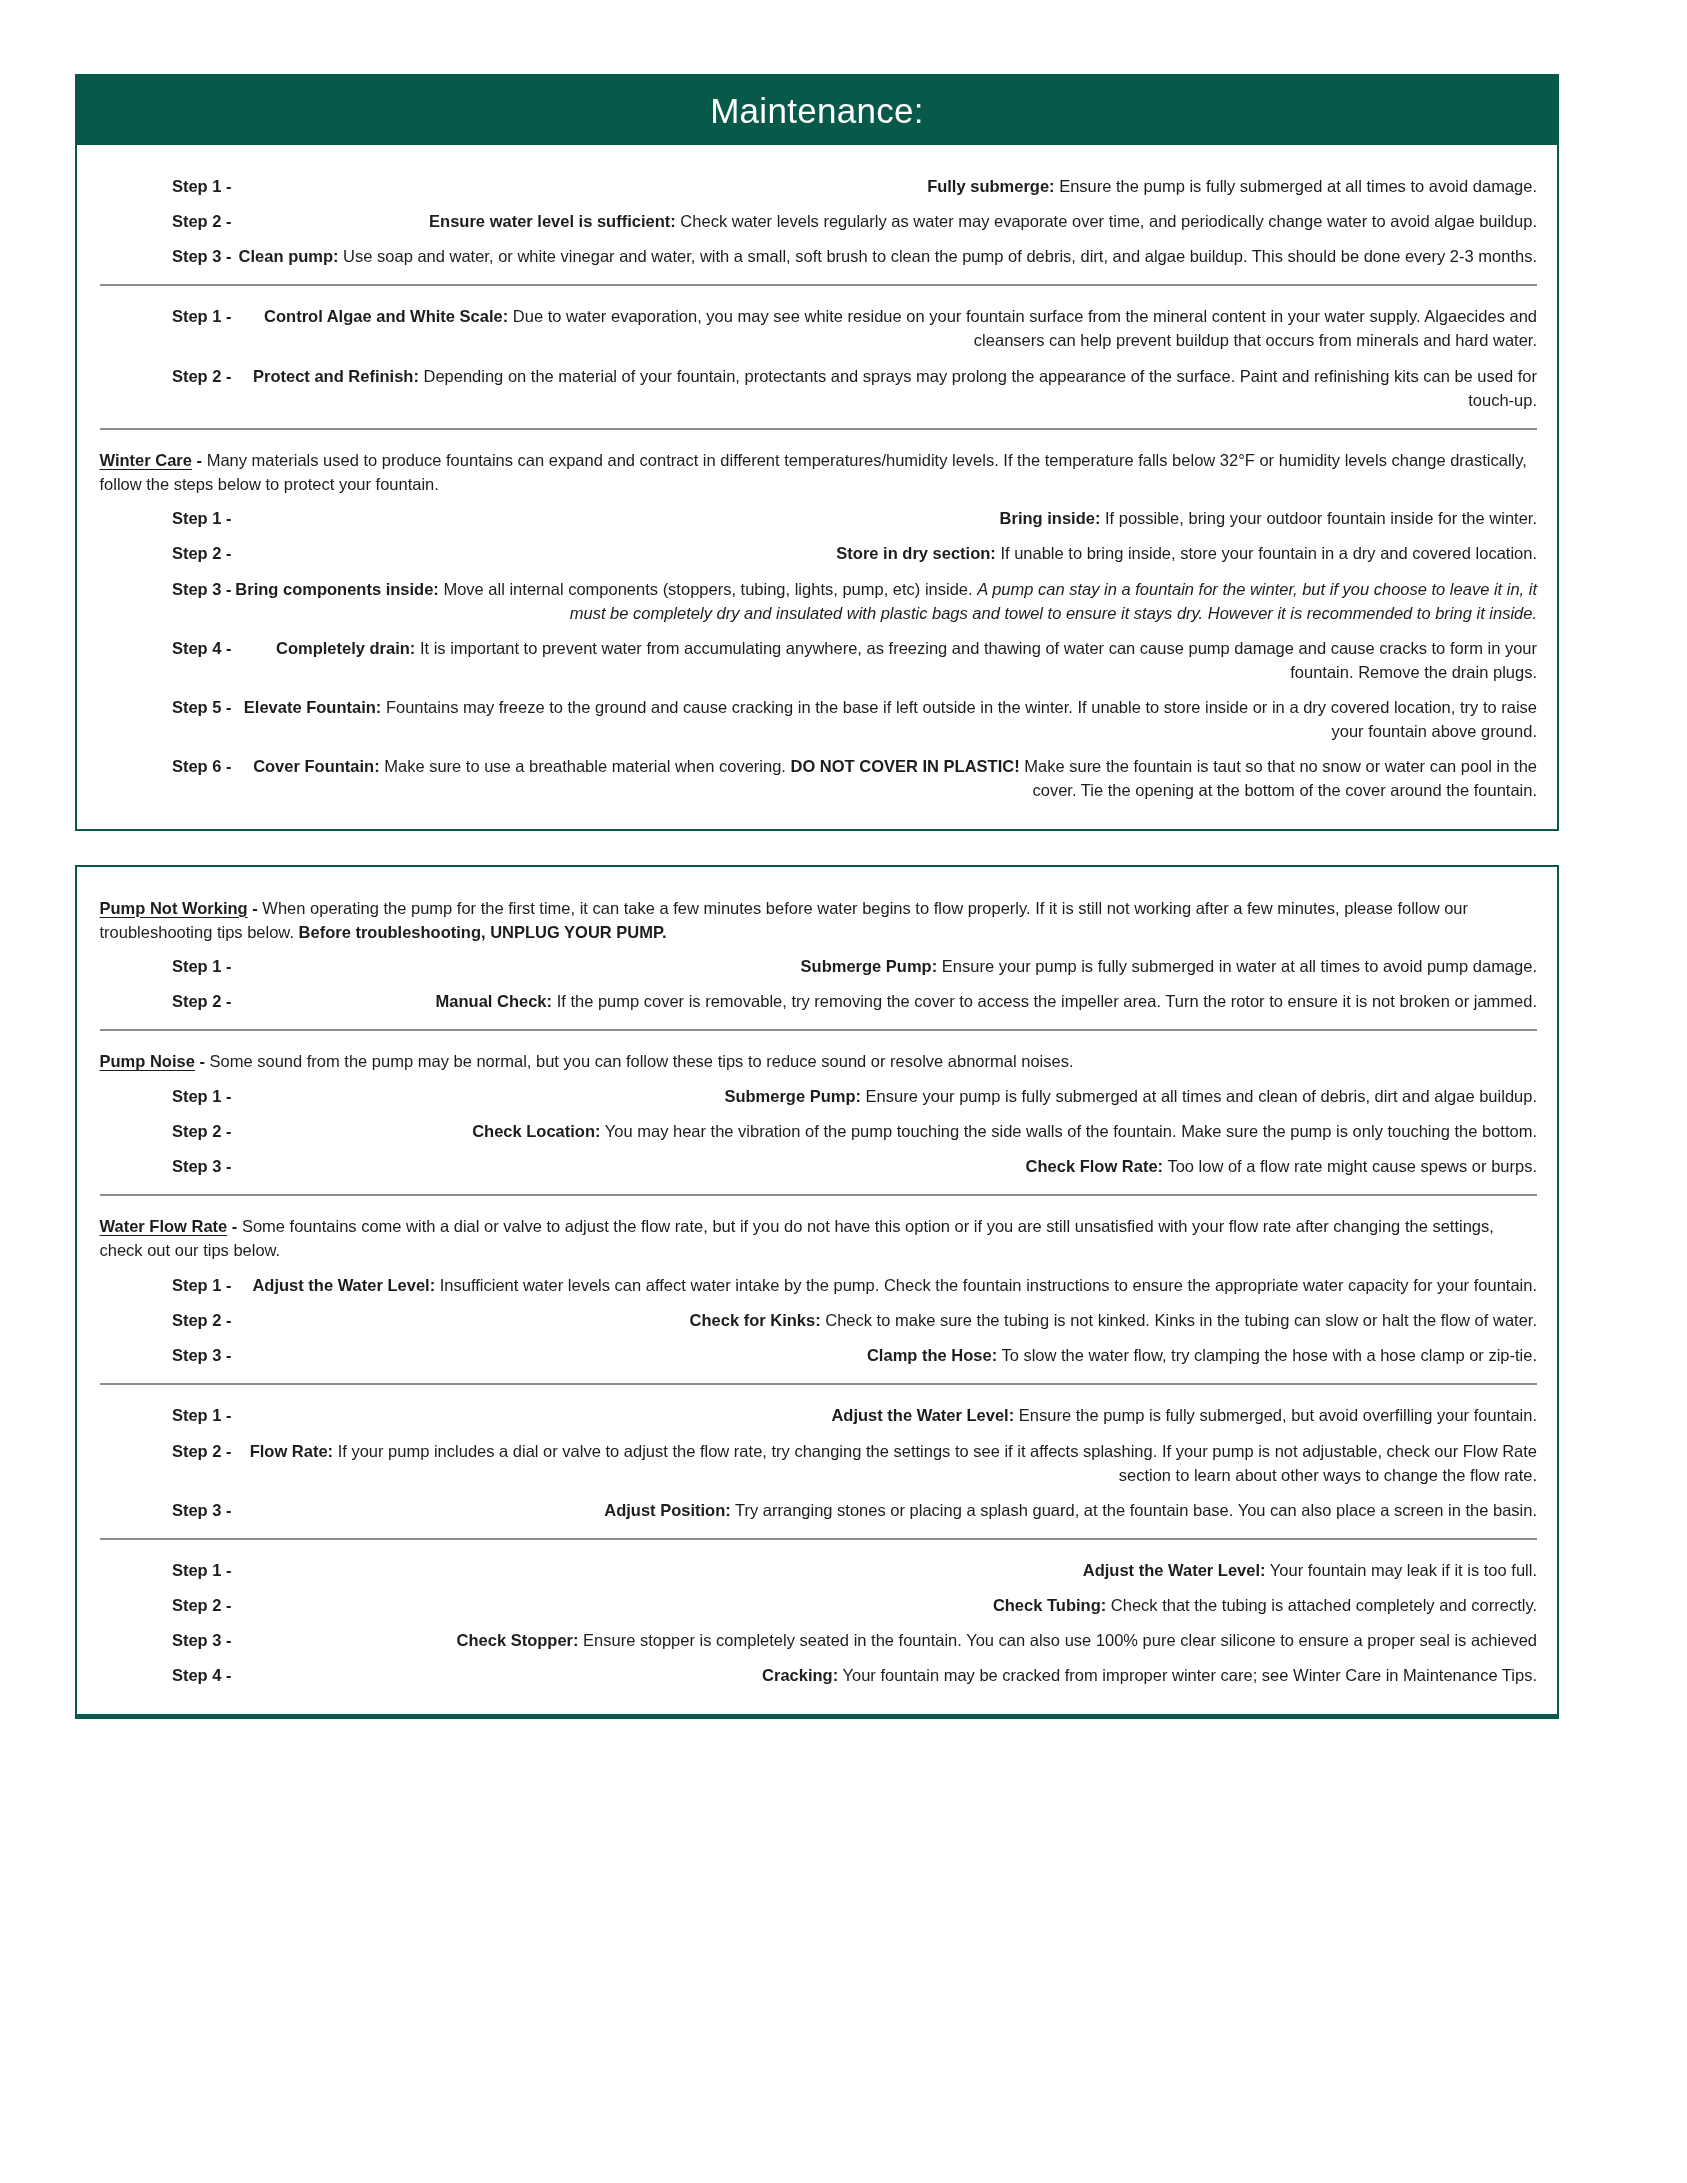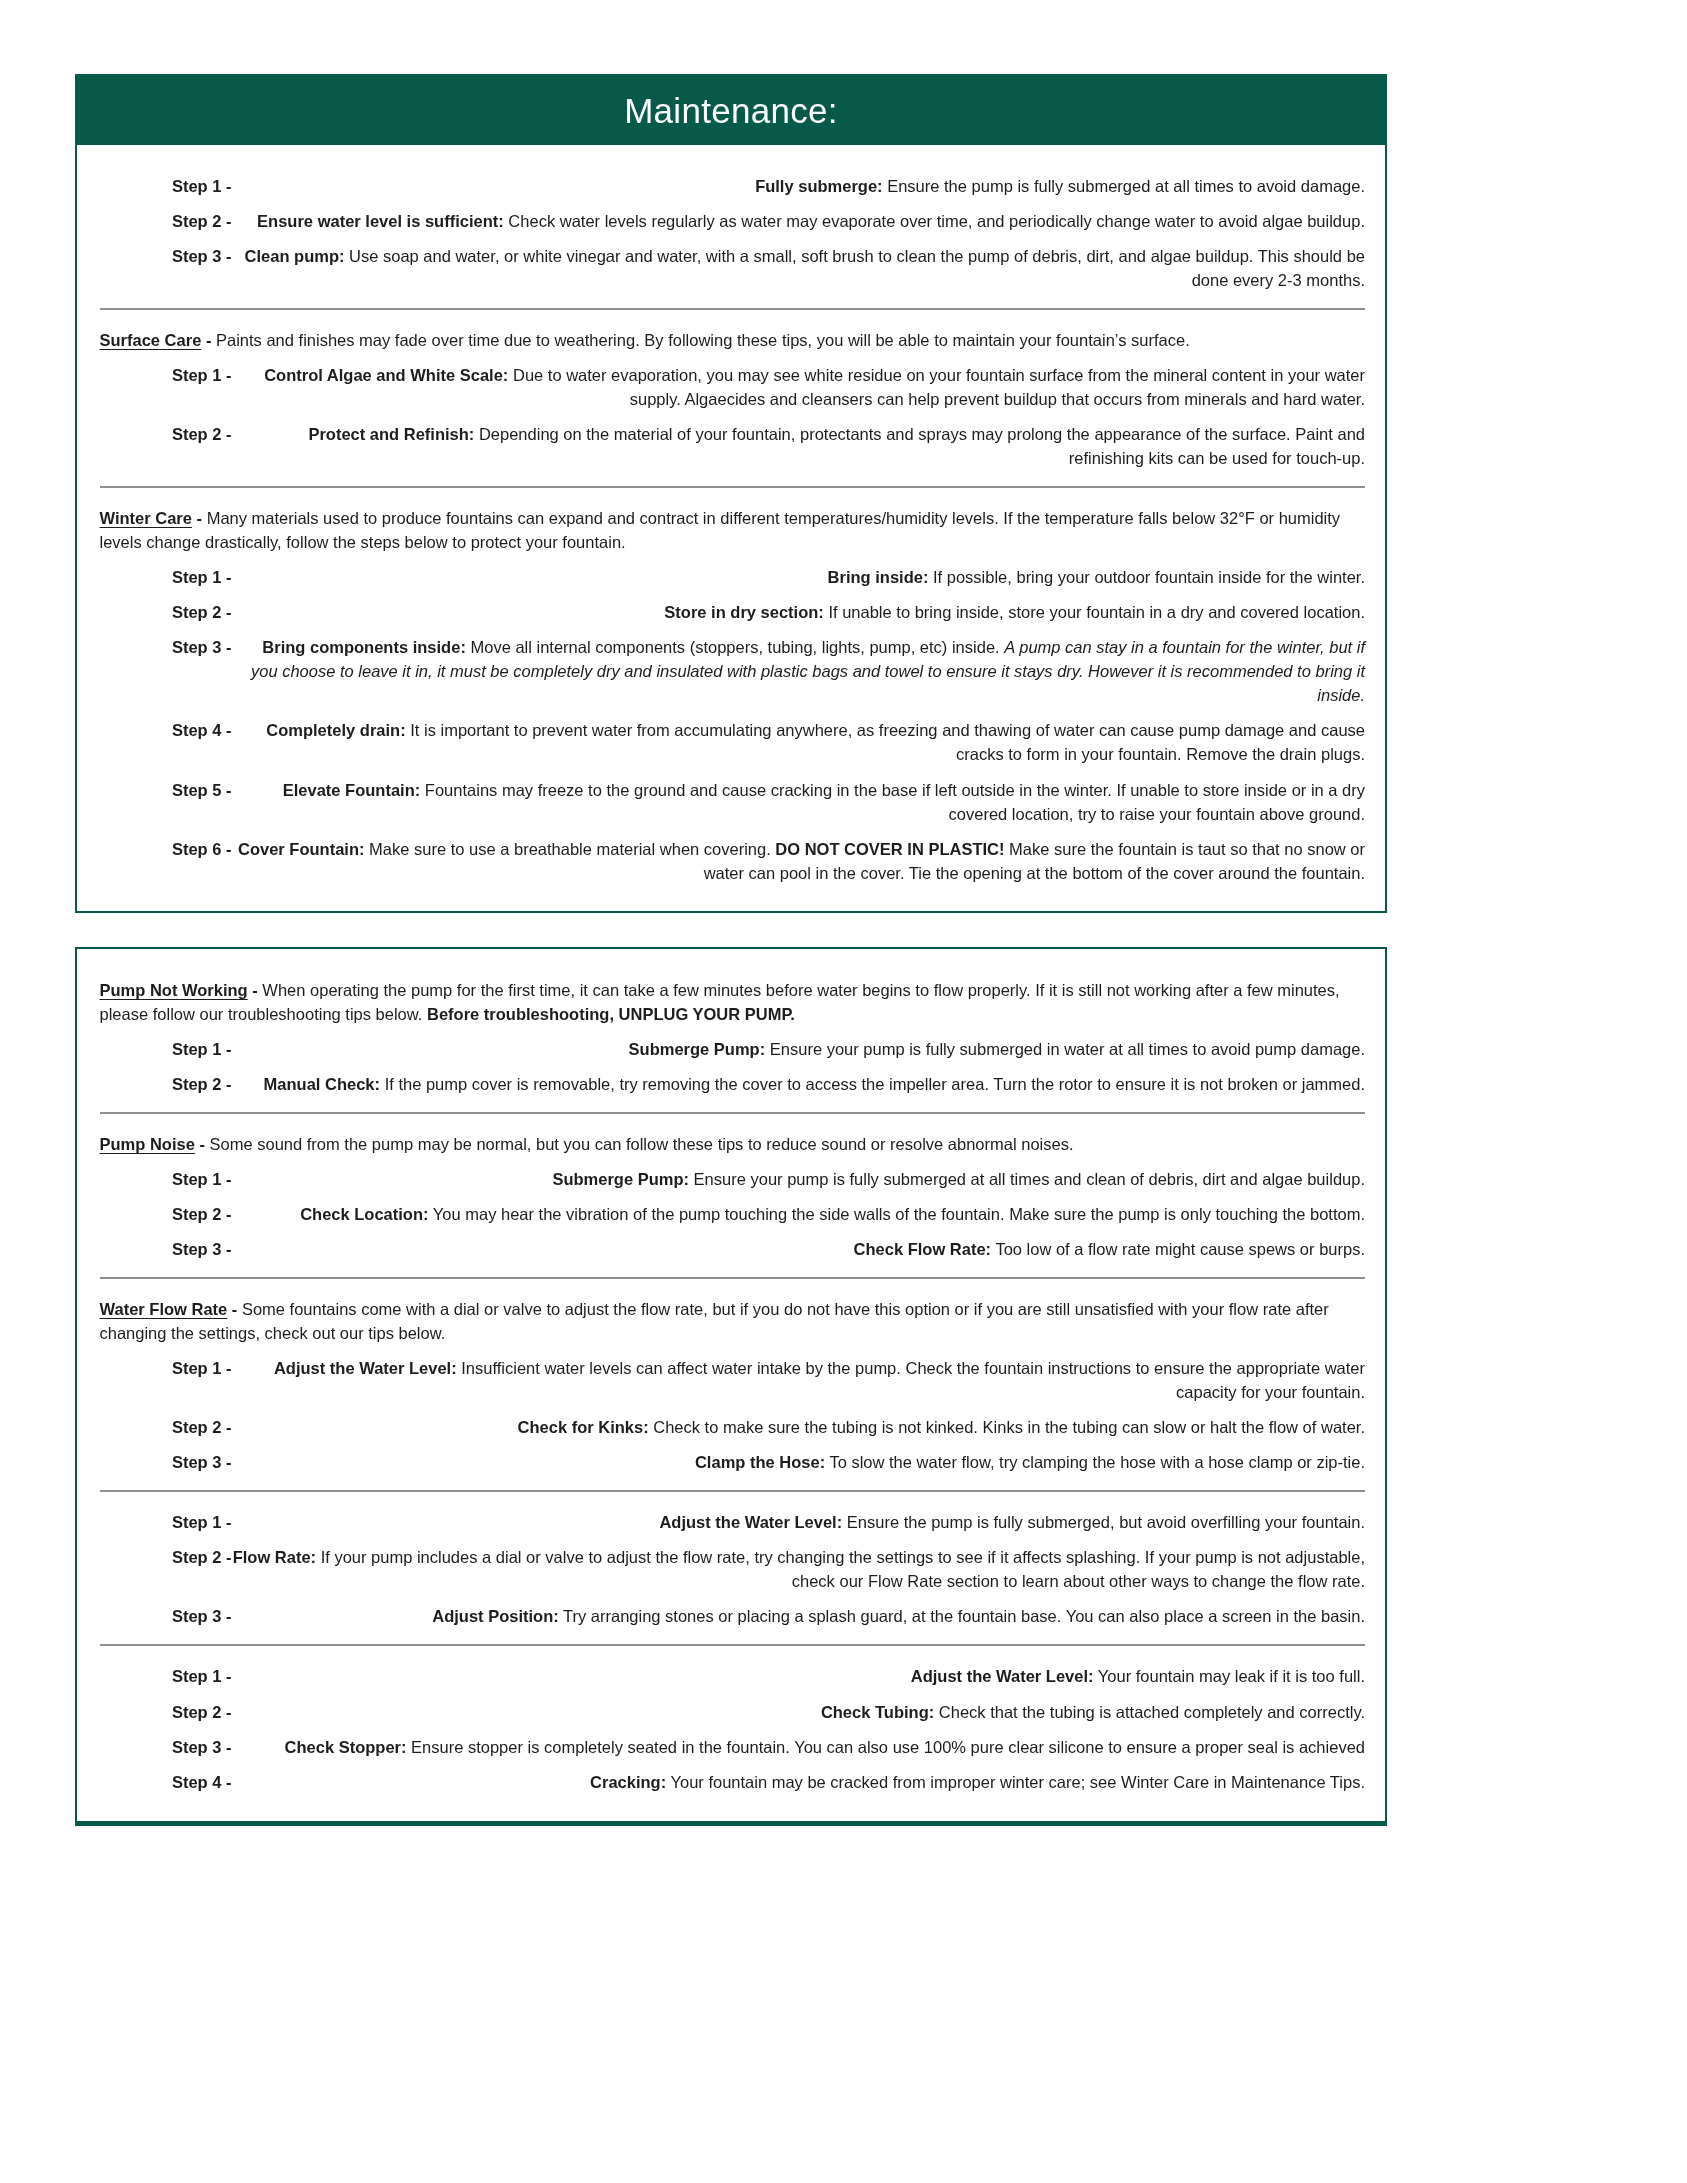--- a/index.html
+++ b/index.html
@@ -1,21 +1,21 @@
 <!DOCTYPE html>
 <html style="font-size:10.6px"><head>
 <meta charset="utf-8">
 <style>
   html,body { margin:0; padding:0; background:#ffffff; }
   .page {
     position:relative; width:1687px; height:2183px; overflow:hidden;
     background:#ffffff; font-family:"Liberation Sans", sans-serif; color:#1d1d1b;
   }
   .panel {
-    box-sizing:border-box; margin-left:75px; width:1312px;
+    box-sizing:border-box; margin-left:75px; width:1484px;
     border:2px solid #075A49; background:#ffffff;
   }
   #maintenance-panel { margin-top:74px; }
   #troubleshooting-panel { margin-top:34px; border-bottom-width:5.3px; }
   .bar {
     height:69px; background:#075A49; display:flex;
     align-items:center; justify-content:center;
   }
   .bar-title { color:#ffffff; font-size:35px; letter-spacing:0.3px; }
   .content { padding:29px 20px 24px 22.5px; font-size:16.5px; line-height:24px; }
@@ -57,21 +57,20 @@
           <div class="step">
             <span class="slabel">Step 3 -</span>
             <span class="stext"><span class="bb">Clean pump:</span><span> Use soap and water, or white vinegar and water, with a small, soft brush to clean the pump of debris, dirt, and algae buildup. This should be done every 2-3 months.</span></span>
           </div>
         </div>
       </div>
 
       <div class="sep"></div>
 
       <div class="sec">
-        <p class="intro"><span class="sec-head">Surface Care</span><span class="sec-dash"> - </span><span>Paints and finishes may fade over time due to weathering. By following these tips, you will be able to maintain your fountain’s surface.</span></p>
         <div class="steps">
           <div class="step">
             <span class="slabel">Step 1 -</span>
             <span class="stext"><span class="bb">Control Algae and White Scale:</span><span> Due to water evaporation, you may see white residue on your fountain surface from the mineral content in your water supply. Algaecides and cleansers can help prevent buildup that occurs from minerals and hard water.</span></span>
           </div>
           <div class="step">
             <span class="slabel">Step 2 -</span>
             <span class="stext"><span class="bb">Protect and Refinish:</span><span> Depending on the material of your fountain, protectants and sprays may prolong the appearance of the surface. Paint and refinishing kits can be used for touch-up.</span></span>
           </div>
         </div>

